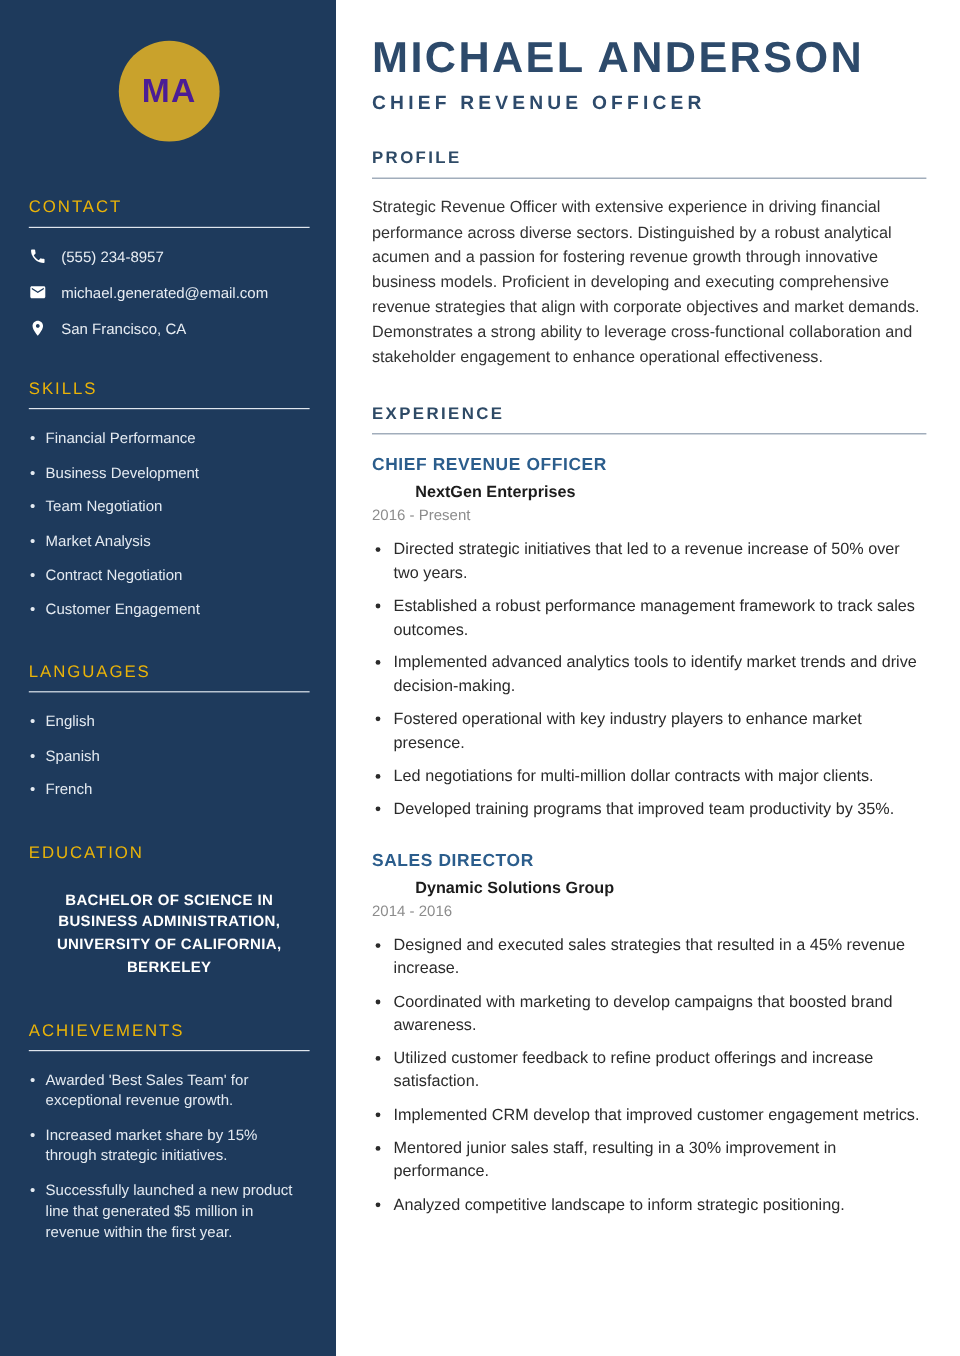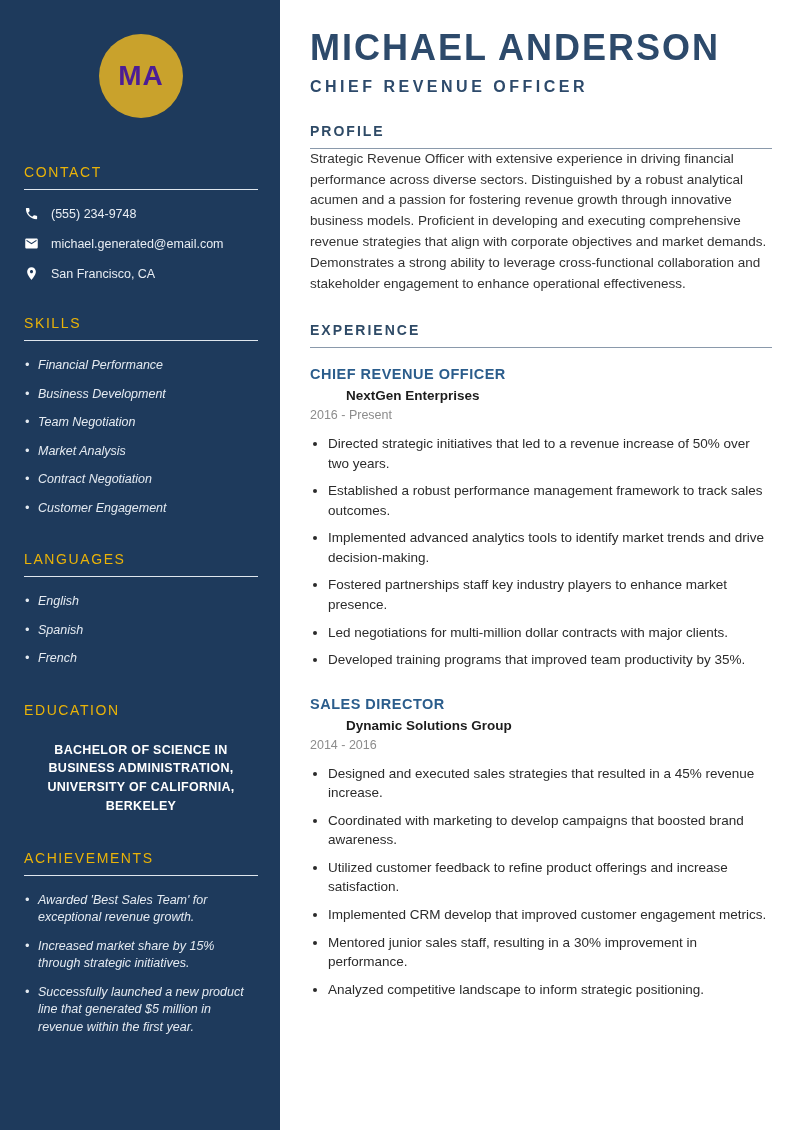--- a/index.html
+++ b/index.html
@@ -38,21 +38,21 @@
     border-bottom: 1px solid #dfe6ee;
     margin-bottom: 16px;
   }
   .side-heading.no-line { border-bottom: none; margin-bottom: 14px; }
   .contact-row {
     display: flex; align-items: center; gap: 12px;
     margin-bottom: 15px; font-size: 12.5px; color: #e8edf3;
   }
   .contact-row .icon { width: 15px; height: 15px; flex-shrink: 0; display: inline-flex; }
   .contact-row svg { width: 15px; height: 15px; fill: #ffffff; }
-  .side-list { list-style: none; font-style: italic; }
+  .side-list { list-style: none; }
   .side-list li {
     position: relative; padding-left: 14px;
     margin-bottom: 11px; font-size: 12.5px; line-height: 1.4;
     color: #e4eaf1;
   }
   .side-list li::before {
     content: "\2022"; position: absolute; left: 1px; top: 0; color: #e4eaf1;
   }
   .edu-degree {
     font-size: 12.5px; font-weight: bold; color: #ffffff;
@@ -70,21 +70,21 @@
     letter-spacing: 3.5px; margin-top: 10px;
   }
   .main-section { margin-top: 27px; }
   .main-heading {
     font-size: 14px; font-weight: bold; color: #2e4a66;
     letter-spacing: 2px;
     padding-bottom: 9px;
     border-bottom: 1px solid #8a99ab;
   }
   .profile-text {
-    font-size: 13.5px; line-height: 1.55; color: #333333;
+    margin-top: 14px; font-size: 13.5px; line-height: 1.55; color: #333333;
   }
   .job { margin-top: 18px; }
   .job + .job { margin-top: 26px; }
   .job-title {
     font-size: 14.5px; font-weight: bold; color: #2b5d8c; letter-spacing: 0.5px;
   }
   .company { font-size: 13.5px; font-weight: bold; color: #1c1c1c; margin-top: 6px; padding-left: 36px; }
   .dates { font-size: 12.5px; color: #8c8c8c; margin-top: 5px; }
   .job-bullets { margin-top: 12px; padding-left: 18px; list-style: disc; }
   .job-bullets li {
@@ -104,21 +104,21 @@
 
     <section class="side-section">
       <h2 class="side-heading">CONTACT</h2>
 
       <div class="contact-row">
         <span class="icon">
           <svg viewBox="0 0 24 24">
               <path d="M6.62 10.79c1.44 2.83 3.76 5.14 6.59 6.59l2.2-2.2c.27-.27.67-.36 1.02-.24 1.12.37 2.33.57 3.57.57.55 0 1 .45 1 1V20c0 .55-.45 1-1 1-9.39 0-17-7.61-17-17 0-.55.45-1 1-1h3.5c.55 0 1 .45 1 1 0 1.25.2 2.45.57 3.57.11.35.03.74-.25 1.02l-2.2 2.2z"></path>
             </svg>
         </span>
-        <span>(555) 234-9748</span>
+        <span>(555) 234-8957</span>
       </div>
 
       <div class="contact-row">
         <span class="icon">
           <svg viewBox="0 0 24 24">
               <path d="M20 4H4c-1.1 0-1.99.9-1.99 2L2 18c0 1.1.9 2 2 2h16c1.1 0 2-.9 2-2V6c0-1.1-.9-2-2-2zm0 4l-8 5-8-5V6l8 5 8-5v2z"></path>
             </svg>
         </span>
         <span>michael.generated@email.com</span>
       </div>
@@ -184,21 +184,21 @@
       <h3 class="main-heading">EXPERIENCE</h3>
 
       <article class="job">
         <h4 class="job-title">CHIEF REVENUE OFFICER</h4>
         <div class="company">NextGen Enterprises</div>
         <div class="dates">2016 - Present</div>
         <ul class="job-bullets">
           <li>Directed strategic initiatives that led to a revenue increase of 50% over two years.</li>
           <li>Established a robust performance management framework to track sales outcomes.</li>
           <li>Implemented advanced analytics tools to identify market trends and drive decision-making.</li>
-          <li>Fostered partnerships staff key industry players to enhance market presence.</li>
+          <li>Fostered operational with key industry players to enhance market presence.</li>
           <li>Led negotiations for multi-million dollar contracts with major clients.</li>
           <li>Developed training programs that improved team productivity by 35%.</li>
         </ul>
       </article>
 
       <article class="job">
         <h4 class="job-title">SALES DIRECTOR</h4>
         <div class="company">Dynamic Solutions Group</div>
         <div class="dates">2014 - 2016</div>
         <ul class="job-bullets">

